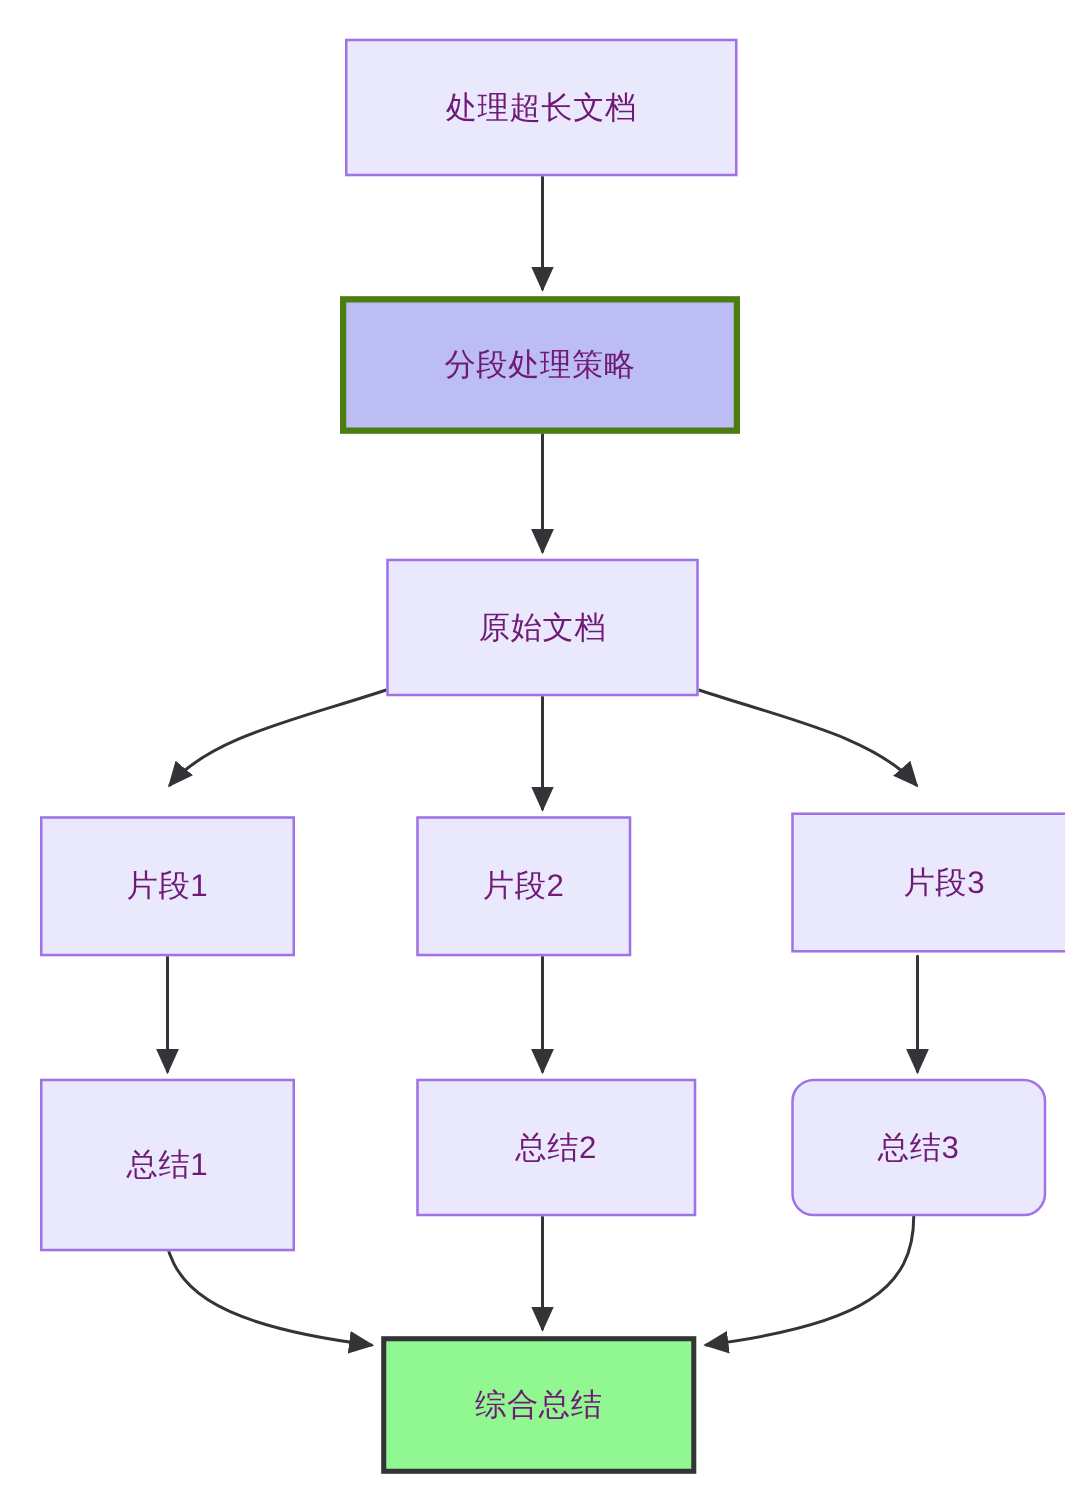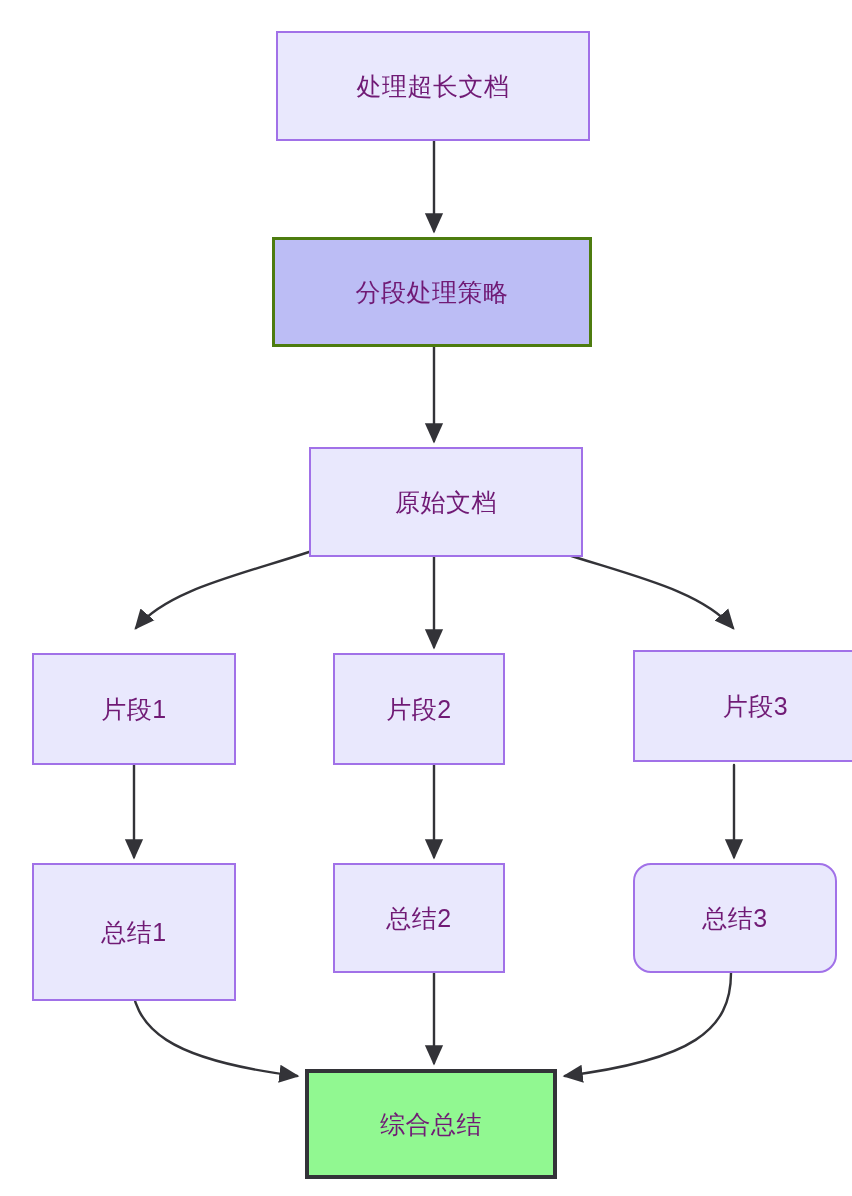--- a/index.html
+++ b/index.html
@@ -43,21 +43,21 @@
   }
   
   .node.style-light {
     background: #e9e8fd;
     border: 2px solid #a171e8;
     font-size: 25px;
   }
   
   .node.style-accent {
     background: #bcbdf5;
-    border: 3px solid #4d7c0f;
+    border: 5px solid #4d7c0f;
     font-size: 25px;
   }
   
   .node.style-result {
     background: #91f891;
     border: 4px solid #333338;
     font-size: 25px;
   }
 </style>
 </head>
@@ -86,36 +86,36 @@
       </g>
   </svg>
 
   <div id="node-group">
       <div class="node style-light" style="left: 276px; top: 31px; width: 314px; height: 110px;">
         <span class="node-label">处理超长文档</span>
       </div>
       <div class="node style-accent" style="left: 272px; top: 237px; width: 320px; height: 110px;">
         <span class="node-label">分段处理策略</span>
       </div>
-      <div class="node style-light" style="left: 309px; top: 447px; width: 274px; height: 110px;">
+      <div class="node style-light" style="left: 309px; top: 447px; width: 250px; height: 110px;">
         <span class="node-label">原始文档</span>
       </div>
       <div class="node style-light" style="left: 32px; top: 653px; width: 204px; height: 112px;">
         <span class="node-label">片段1</span>
       </div>
       <div class="node style-light" style="left: 333px; top: 653px; width: 172px; height: 112px;">
         <span class="node-label">片段2</span>
       </div>
       <div class="node style-light" style="left: 633px; top: 650px; width: 245px; height: 112px;">
         <span class="node-label">片段3</span>
       </div>
       <div class="node style-light" style="left: 32px; top: 863px; width: 204px; height: 138px;">
         <span class="node-label">总结1</span>
       </div>
-      <div class="node style-light" style="left: 333px; top: 863px; width: 172px; height: 110px;">
+      <div class="node style-light" style="left: 333px; top: 863px; width: 224px; height: 110px;">
         <span class="node-label">总结2</span>
       </div>
       <div class="node style-light" style="left: 633px; top: 863px; width: 204px; height: 110px; border-radius: 18px;">
         <span class="node-label">总结3</span>
       </div>
       <div class="node style-result" style="left: 305px; top: 1069px; width: 252px; height: 110px;">
         <span class="node-label">综合总结</span>
       </div>
     </div>
 

